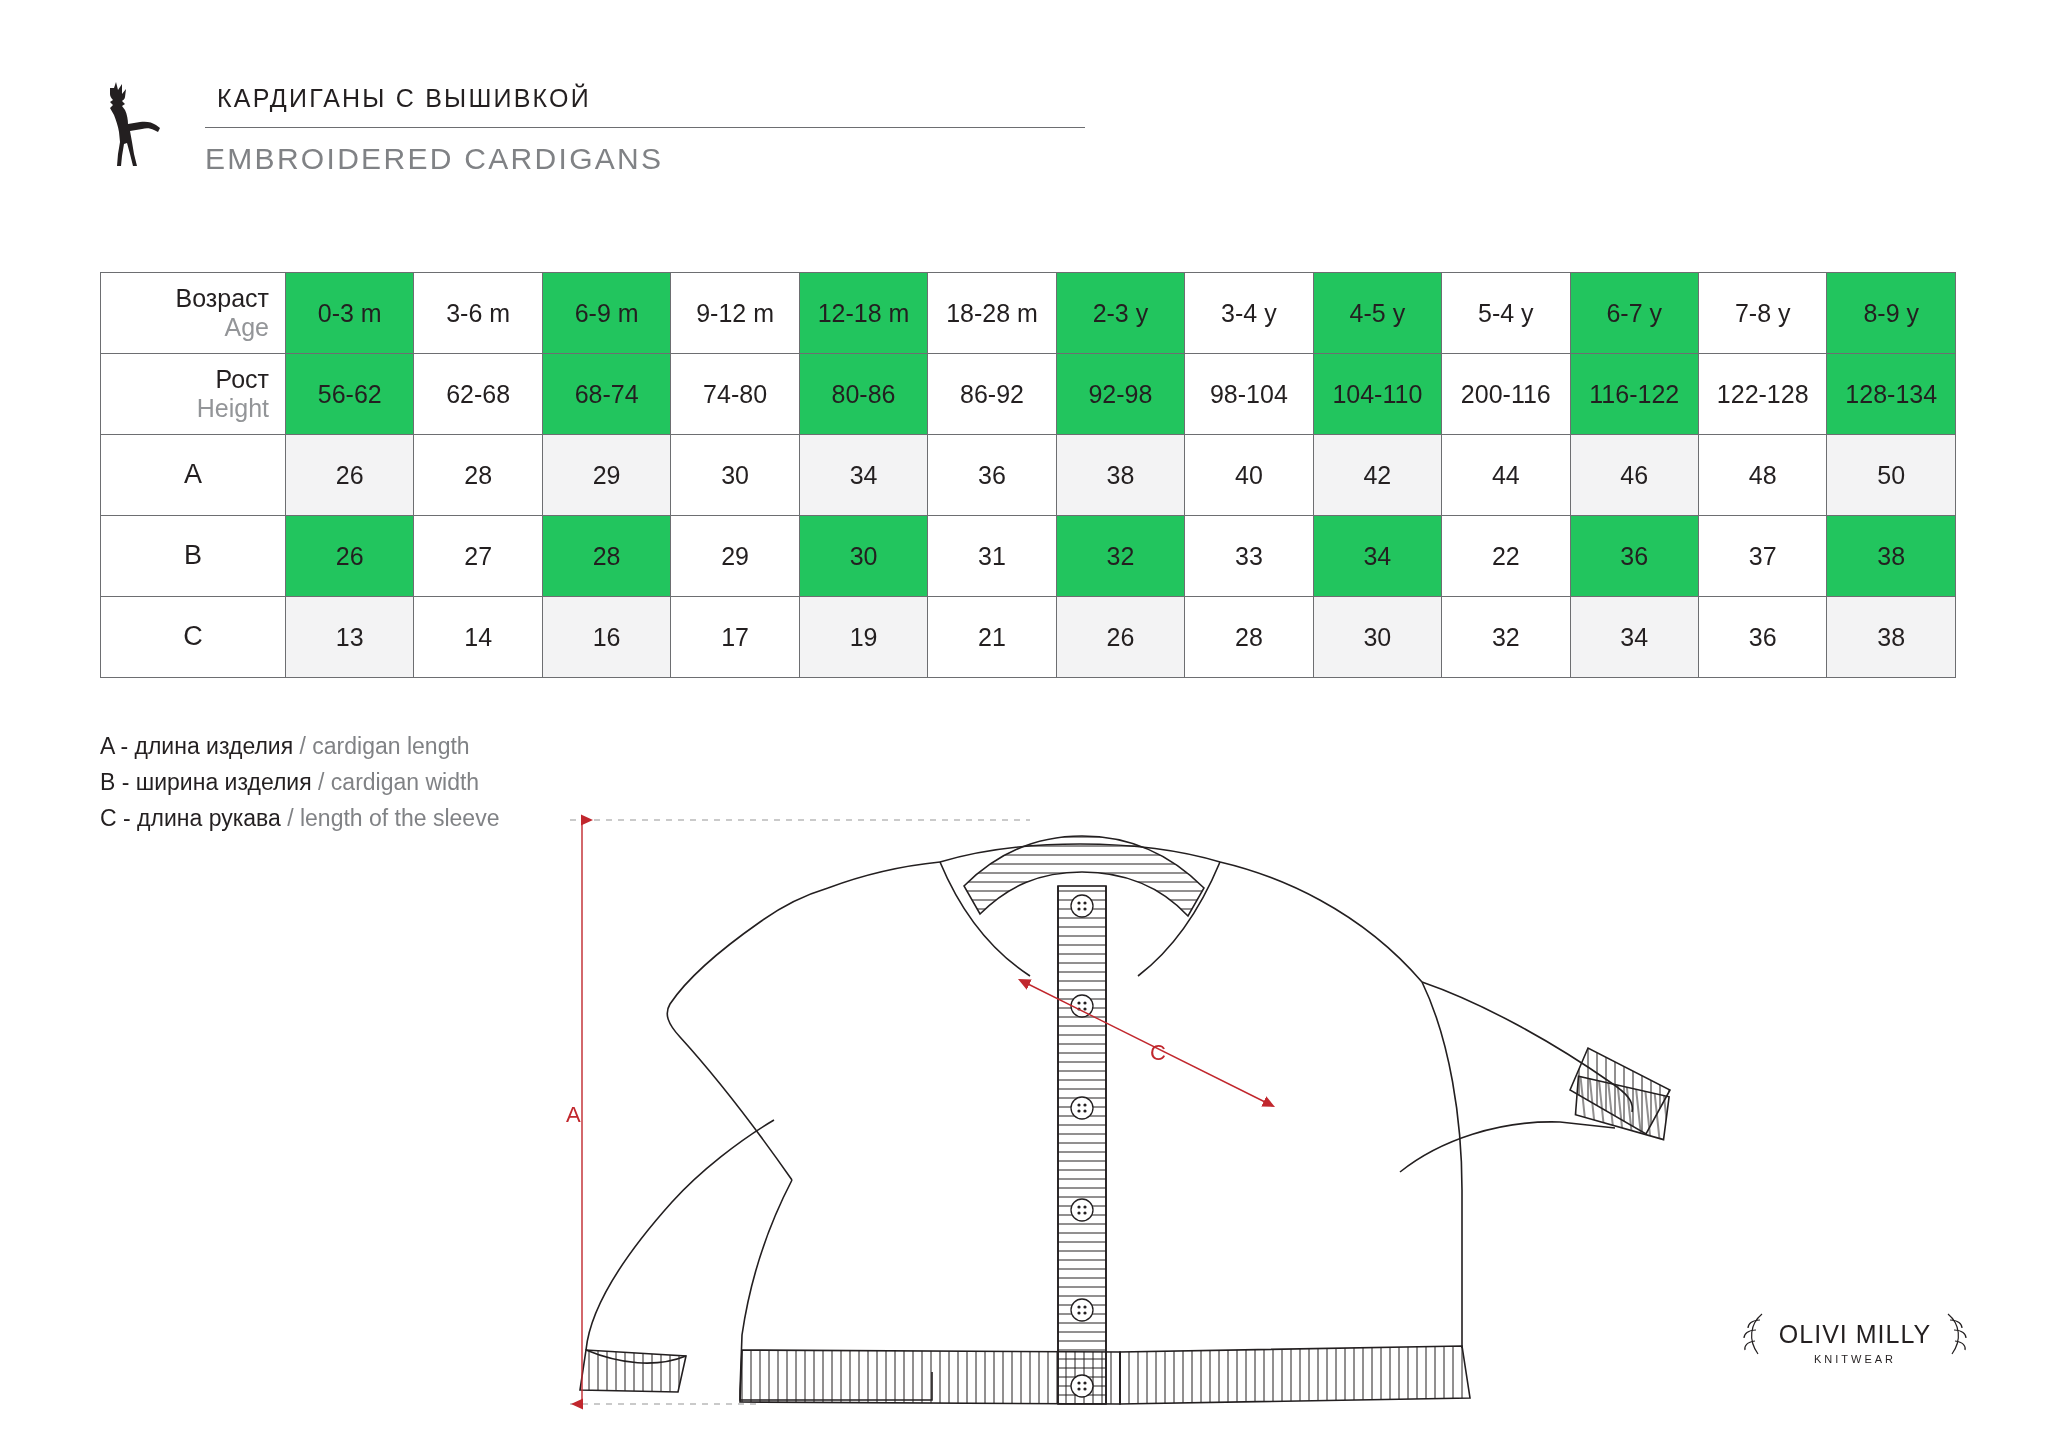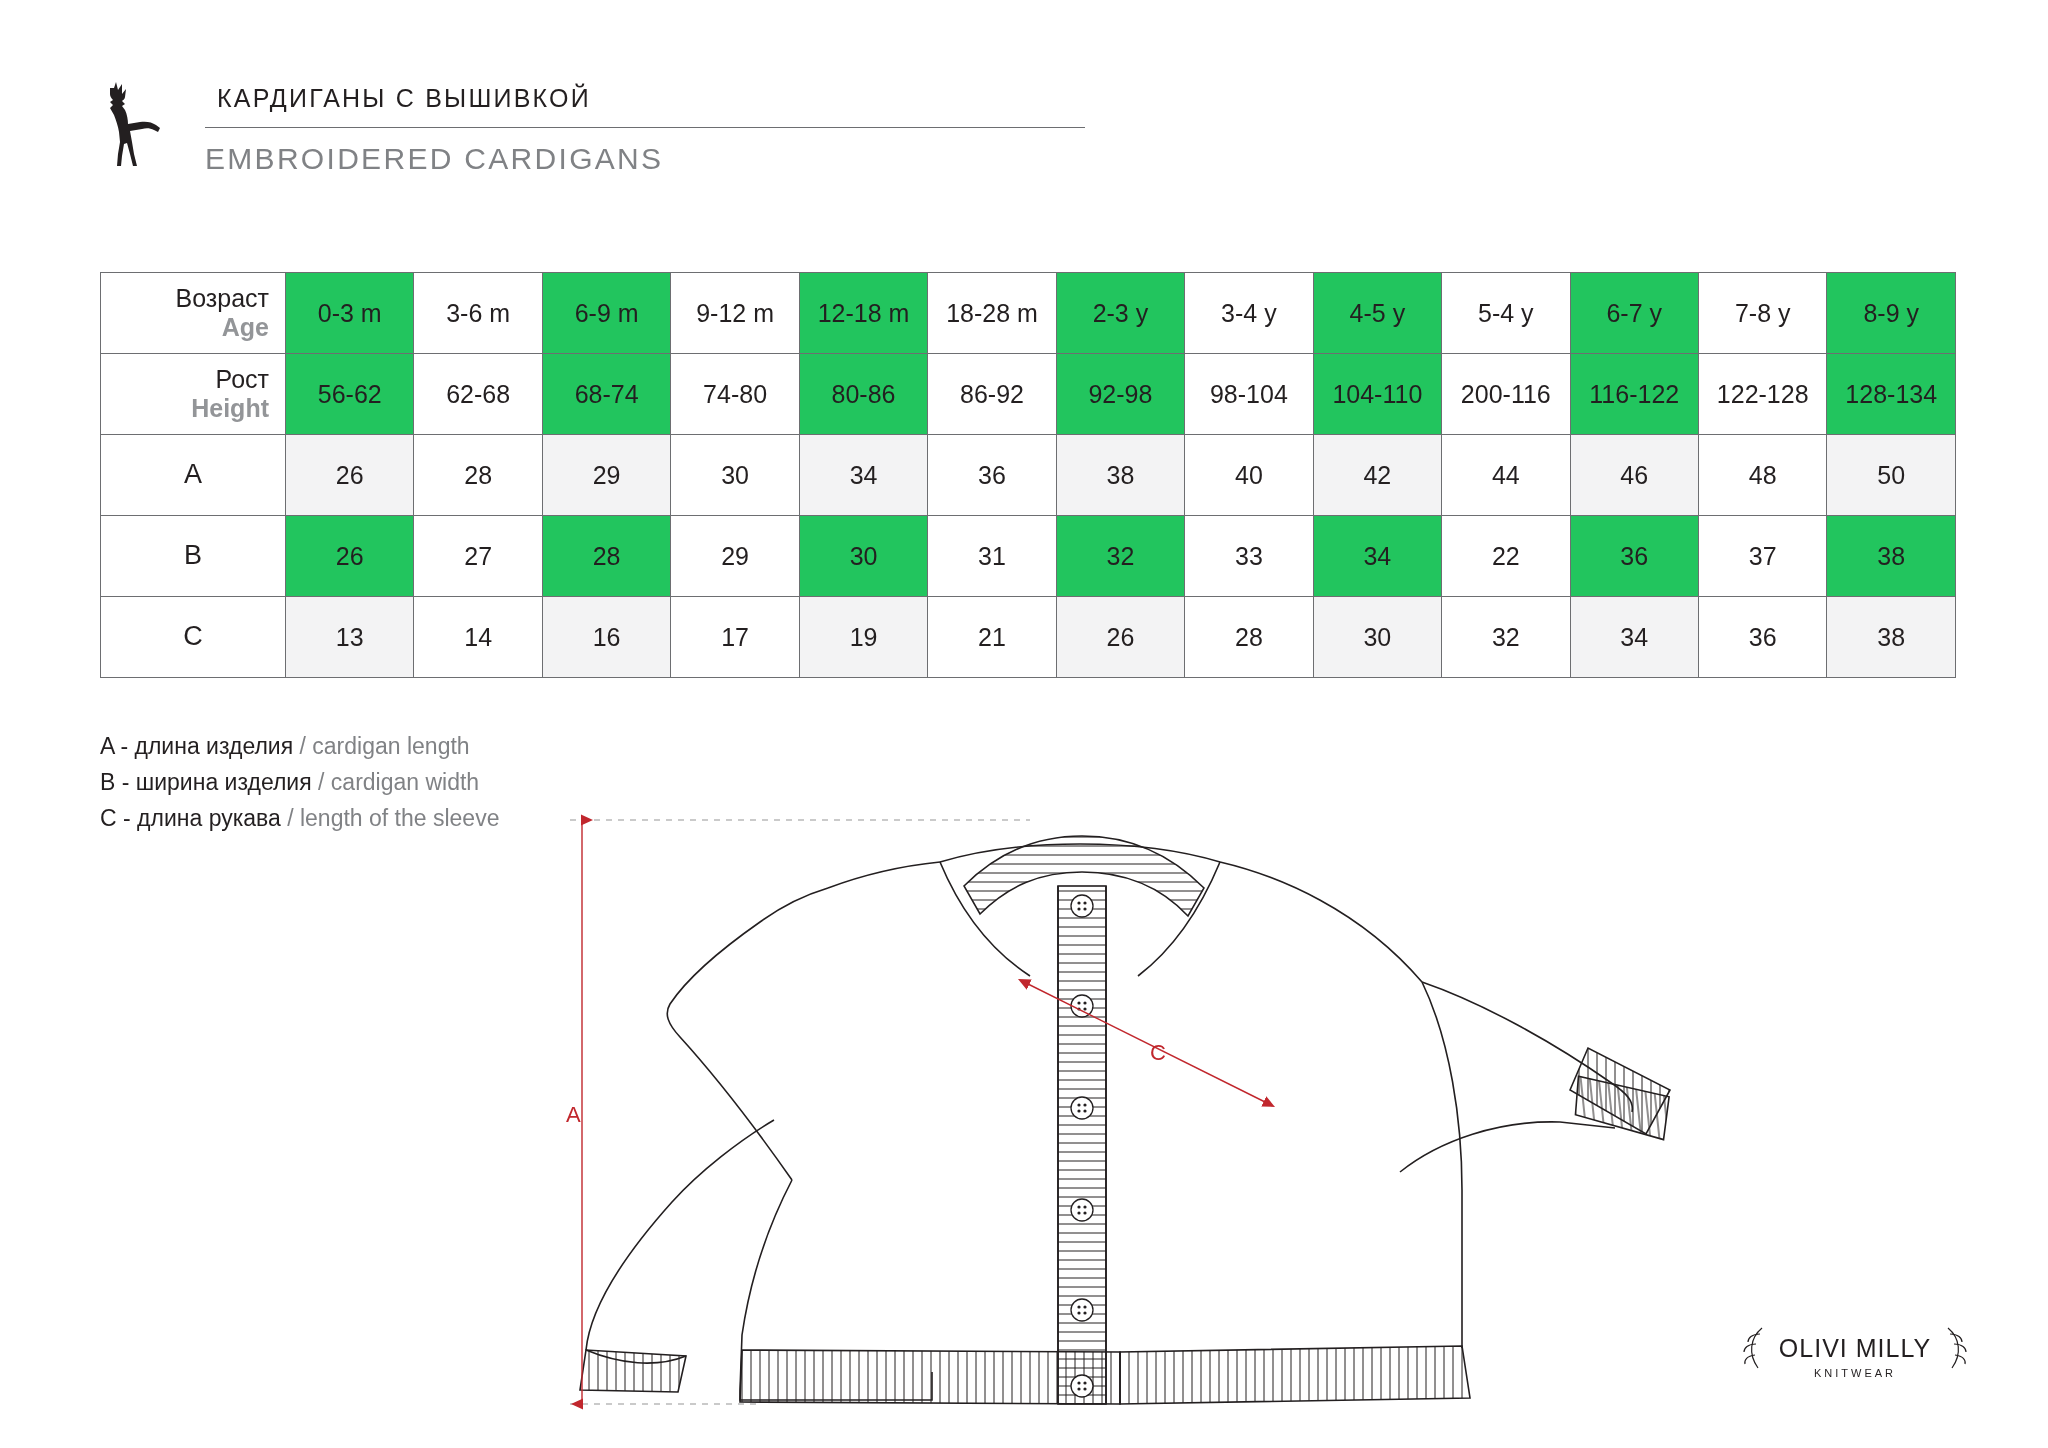--- a/index.html
+++ b/index.html
@@ -91,21 +91,21 @@
     padding: 0;
     white-space: nowrap;
   }
   table.size-table td.label-cell {
     width: 168px;
     text-align: right;
     padding-right: 16px;
     line-height: 1.15;
   }
   td.label-cell .lab-ru { display:block; font-size: 25px; color:#231f20; }
-  td.label-cell .lab-en { display:block; font-size: 25px; color:#939598;font-weight:bold; }
+  td.label-cell .lab-en { display:block; font-size: 25px; color:#939598; }
   tr.row-data td.label-cell {
     text-align: center;
     padding-right: 0;
     font-size: 27px;
   }
   .shade-dark { background: #22c55e; }
   .shade-light { background: #f3f3f4; }
   .row-height td { font-size: 26px; }
   .row-age td { font-size: 26px; }
 
@@ -127,21 +127,21 @@
     left: 560px;
     top: 790px;
     width: 1130px;
     height: 620px;
   }
 
   
   .brand {
     position: absolute;
     right: 78px;
-    bottom: 56px;
+    bottom: 70px;
     width: 230px;
     height: 70px;
     text-align: center;
   }
   .brand-name {
     font-size: 25px;
     letter-spacing: 1px;
     color: #231f20;
     line-height: 28px;
   }

